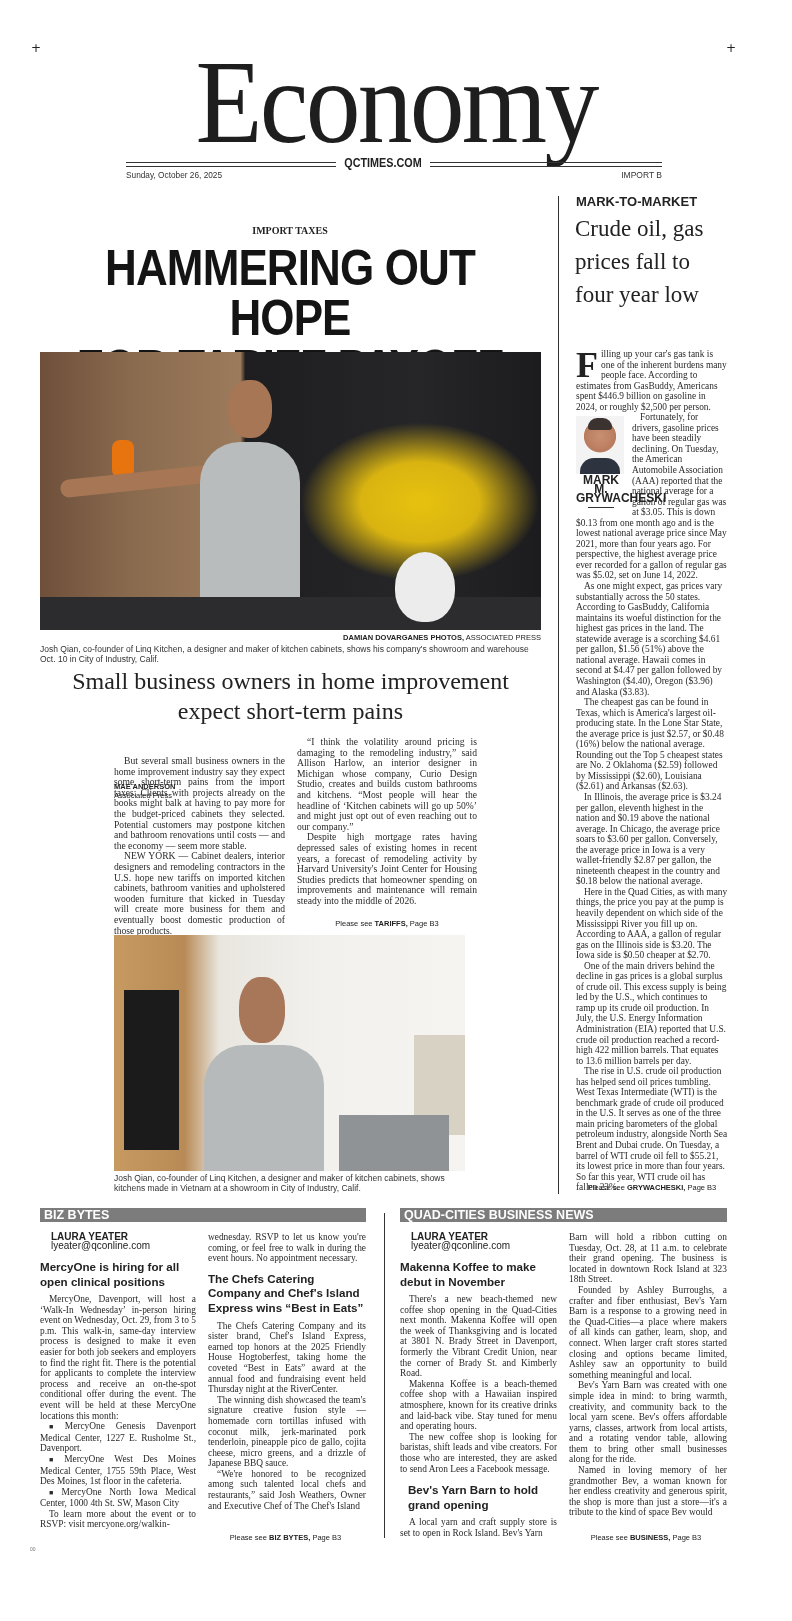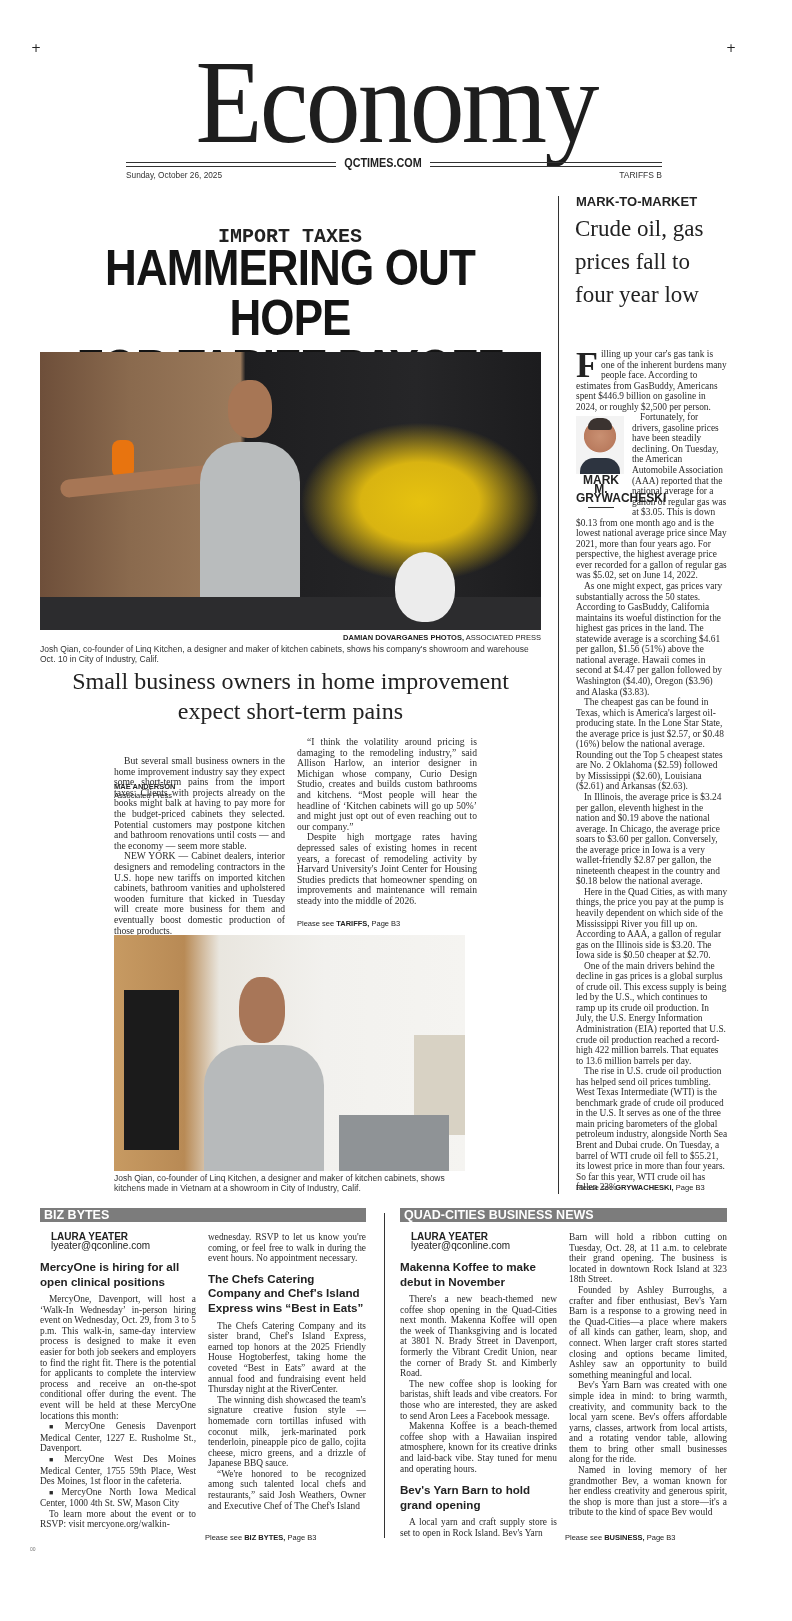--- a/index.html
+++ b/index.html
@@ -10,42 +10,42 @@
 
   
   .masthead { left: 0; width: 792px; top: 48px; text-align: center; font-family: "Liberation Serif", serif; font-size: 118px; line-height: 110px; color: #1e1e1e; letter-spacing: -3px; transform: scaleX(0.93); }
   .rule-left { left: 126px; top: 162px; width: 210px; height: 5px; border-top: 1.5px solid #333; border-bottom: 1.5px solid #333; }
   .rule-right { left: 430px; top: 162px; width: 232px; height: 5px; border-top: 1.5px solid #333; border-bottom: 1.5px solid #333; }
   .site { left: 336px; top: 156px; width: 94px; text-align: center; font-family: "Liberation Sans", sans-serif; font-weight: bold; font-size: 12px; transform: scaleX(0.9); color: #222; }
   .date { left: 126px; top: 170px; font-family: "Liberation Sans", sans-serif; font-size: 9px; color: #333; transform: scaleX(0.92); transform-origin: left; }
   .section { right: 130px; top: 170px; font-family: "Liberation Sans", sans-serif; font-size: 8.5px; color: #333; }
 
   
-  .kicker { left: 30px; width: 520px; top: 225px; text-align: center; font-family: Liberation Mono, monospace; font-weight: bold; font-size: 20px; color: #222; }
+  .kicker { left: 30px; width: 520px; top: 225px; text-align: center; font-family: Liberation Serif, serif; font-weight: bold; font-size: 10px; color: #222; }
   .headline { left: 30px; width: 520px; top: 243px; text-align: center; font-family: "Liberation Sans", sans-serif; font-weight: bold; font-size: 50px; line-height: 50px; letter-spacing: -1px; color: #141414; transform: scaleX(0.88); transform-origin: center top; }
   .photo { background: #555; overflow: hidden; }
   .photo1 { left: 40px; top: 352px; width: 501px; height: 278px; background: linear-gradient(90deg, #6e4f3a 0%, #8a6a4e 18%, #9c7b5c 40%, #1e1e20 41%, #262628 75%, #1c1c1e 100%); }
   .p1-shirt { left: 160px; top: 90px; width: 100px; height: 180px; background: #b9bcbd; border-radius: 40px 40px 4px 4px; }
   .p1-head { left: 188px; top: 28px; width: 44px; height: 58px; background: #a77655; border-radius: 45%; }
   .p1-arm { left: 20px; top: 120px; width: 160px; height: 18px; background: #a77655; border-radius: 9px; transform: rotate(-6deg); }
   .p1-counter { left: 0; top: 245px; width: 501px; height: 33px; background: #2c2c2e; }
   .p1-flowers { left: 260px; top: 70px; width: 240px; height: 160px; background: radial-gradient(ellipse at 50% 50%, #e6c20f 0%, #d9b411 35%, rgba(210,170,20,0.0) 70%); }
   .p1-vase { left: 355px; top: 200px; width: 60px; height: 70px; background: #ececec; border-radius: 50% 50% 45% 45%; }
   .p1-bear { left: 72px; top: 88px; width: 22px; height: 38px; background: #e8740f; border-radius: 8px; }
   .credit1 { left: 40px; width: 501px; top: 633px; text-align: right; font-family: "Liberation Sans", sans-serif; font-size: 7.5px; color: #222; }
   .credit1 b { font-weight: bold; }
   .caption1 { left: 40px; width: 501px; top: 644px; font-family: "Liberation Sans", sans-serif; font-size: 8.5px; line-height: 10px; color: #333; }
   .subhead { left: 40px; width: 501px; top: 666px; text-align: center; font-family: "Liberation Serif", serif; font-size: 24px; line-height: 30px; color: #222; }
   .byline { left: 114px; top: 737px; font-family: "Liberation Sans", sans-serif; font-size: 7.5px; line-height: 9px; color: #222; margin-top: 45px; }
   .byline .name { font-weight: bold; }
   .col { font-family: "Liberation Serif", serif; font-size: 9.6px; line-height: 10.6px; color: #2a2a2a; text-align: justify; }
   .col p { text-indent: 10px; }
   .colA { left: 114px; top: 756px; width: 171px; }
   .colB { left: 297px; top: 737px; width: 180px; }
-  .see { font-family: "Liberation Sans", sans-serif; font-size: 7.5px; color: #222; text-align: left; }
+  .see { font-family: "Liberation Sans", sans-serif; font-size: 7.5px; color: #222; text-align: center; }
   .see b { font-weight: bold; }
   .see1 { left: 297px; width: 180px; top: 919px; }
   .photo2 { left: 114px; top: 935px; width: 351px; height: 236px; background: linear-gradient(90deg, #c79a62 0%, #b88a55 20%, #e9e6df 30%, #f2f1ee 60%, #f5f4f1 100%); }
   .p2-fridge { left: 10px; top: 55px; width: 55px; height: 160px; background: #1b1b1b; }
   .p2-shirt { left: 90px; top: 110px; width: 120px; height: 126px; background: #b7babb; border-radius: 40px 40px 0 0; }
   .p2-head { left: 125px; top: 42px; width: 46px; height: 66px; background: #a87658; border-radius: 45%; }
   .p2-sink { left: 225px; top: 180px; width: 110px; height: 56px; background: #8f9396; }
   .p2-marble { left: 300px; top: 100px; width: 51px; height: 100px; background: #d8d2c4; }
   .caption2 { left: 114px; width: 351px; top: 1173px; font-family: "Liberation Sans", sans-serif; font-size: 8.5px; line-height: 10px; color: #333; }
 
@@ -82,21 +82,21 @@
 <body>
 
 <div class="crop" style="left:31px; top:42px;">+</div>
 <div class="crop" style="left:726px; top:42px;">+</div>
 
 <div class="abs masthead">Economy</div>
 <div class="abs rule-left"></div>
 <div class="abs rule-right"></div>
 <div class="abs site">QCTIMES.COM</div>
 <div class="abs date">Sunday, October 26, 2025</div>
-<div class="abs section">TARIFFS B</div>
+<div class="abs section">IMPORT B</div>
 
 <div class="abs kicker">IMPORT TAXES</div>
 <div class="abs headline">
   <div>HAMMERING OUT HOPE</div>
   <div>FOR TARIFF PAYOFF</div>
 </div>
 
 <div class="abs photo photo1">
   <div class="abs p1-bear"></div>
   <div class="abs p1-flowers"></div>
@@ -199,23 +199,23 @@
 <div class="abs vrule2"></div>
 
 <div class="abs banner banner2">QUAD-CITIES BUSINESS NEWS</div>
 <div class="abs bbyline" style="left:400px; top:1232px; width:160px;">
   <div class="name">LAURA YEATER</div>
   <div>lyeater@qconline.com</div>
 </div>
 <div class="abs bhead" style="left:400px; top:1260px; width:160px;">Makenna Koffee to make debut in November</div>
 <div class="abs bcol" style="left:400px; top:1294px; width:157px;">
   <p>There's a new beach-themed new coffee shop opening in the Quad-Cities next month. Makenna Koffee will open the week of Thanksgiving and is located at 3801 N. Brady Street in Davenport, formerly the Vibrant Credit Union, near the corner of Brady St. and Kimberly Road.</p>
+  <p>Makenna Koffee is a beach-themed coffee shop with a Hawaiian inspired atmosphere, known for its creative drinks and laid-back vibe. Stay tuned for menu and operating hours.</p>
   <p>The new coffee shop is looking for baristas, shift leads and vibe creators. For those who are interested, they are asked to send Aron Lees a Facebook message.</p>
-  <p>Makenna Koffee is a beach-themed coffee shop with a Hawaiian inspired atmosphere, known for its creative drinks and laid-back vibe. Stay tuned for menu and operating hours.</p>
-  <div class="bhead" style="margin:9px 0 5px; text-align:left;">Bev's Yarn Barn to hold grand opening</div>
+  <div class="bhead" style="margin:9px 8px 5px; text-align:left;">Bev's Yarn Barn to hold grand opening</div>
   <p>A local yarn and craft supply store is set to open in Rock Island. Bev's Yarn</p>
 </div>
 <div class="abs bcol" style="left:569px; top:1232px; width:158px;">
   <p style="text-indent:0">Barn will hold a ribbon cutting on Tuesday, Oct. 28, at 11 a.m. to celebrate their grand opening. The business is located in downtown Rock Island at 323 18th Street.</p>
   <p>Founded by Ashley Burroughs, a crafter and fiber enthusiast, Bev's Yarn Barn is a response to a growing need in the Quad-Cities—a place where makers of all kinds can gather, learn, shop, and connect. When larger craft stores started closing and options became limited, Ashley saw an opportunity to build something meaningful and local.</p>
   <p>Bev's Yarn Barn was created with one simple idea in mind: to bring warmth, creativity, and community back to the local yarn scene. Bev's offers affordable yarns, classes, artwork from local artists, and a rotating vendor table, allowing them to bring other small businesses along for the ride.</p>
   <p>Named in loving memory of her grandmother Bev, a woman known for her endless creativity and generous spirit, the shop is more than just a store—it's a tribute to the kind of space Bev would</p>
 </div>
 <div class="abs see seeb2">
   <span>Please see</span>

